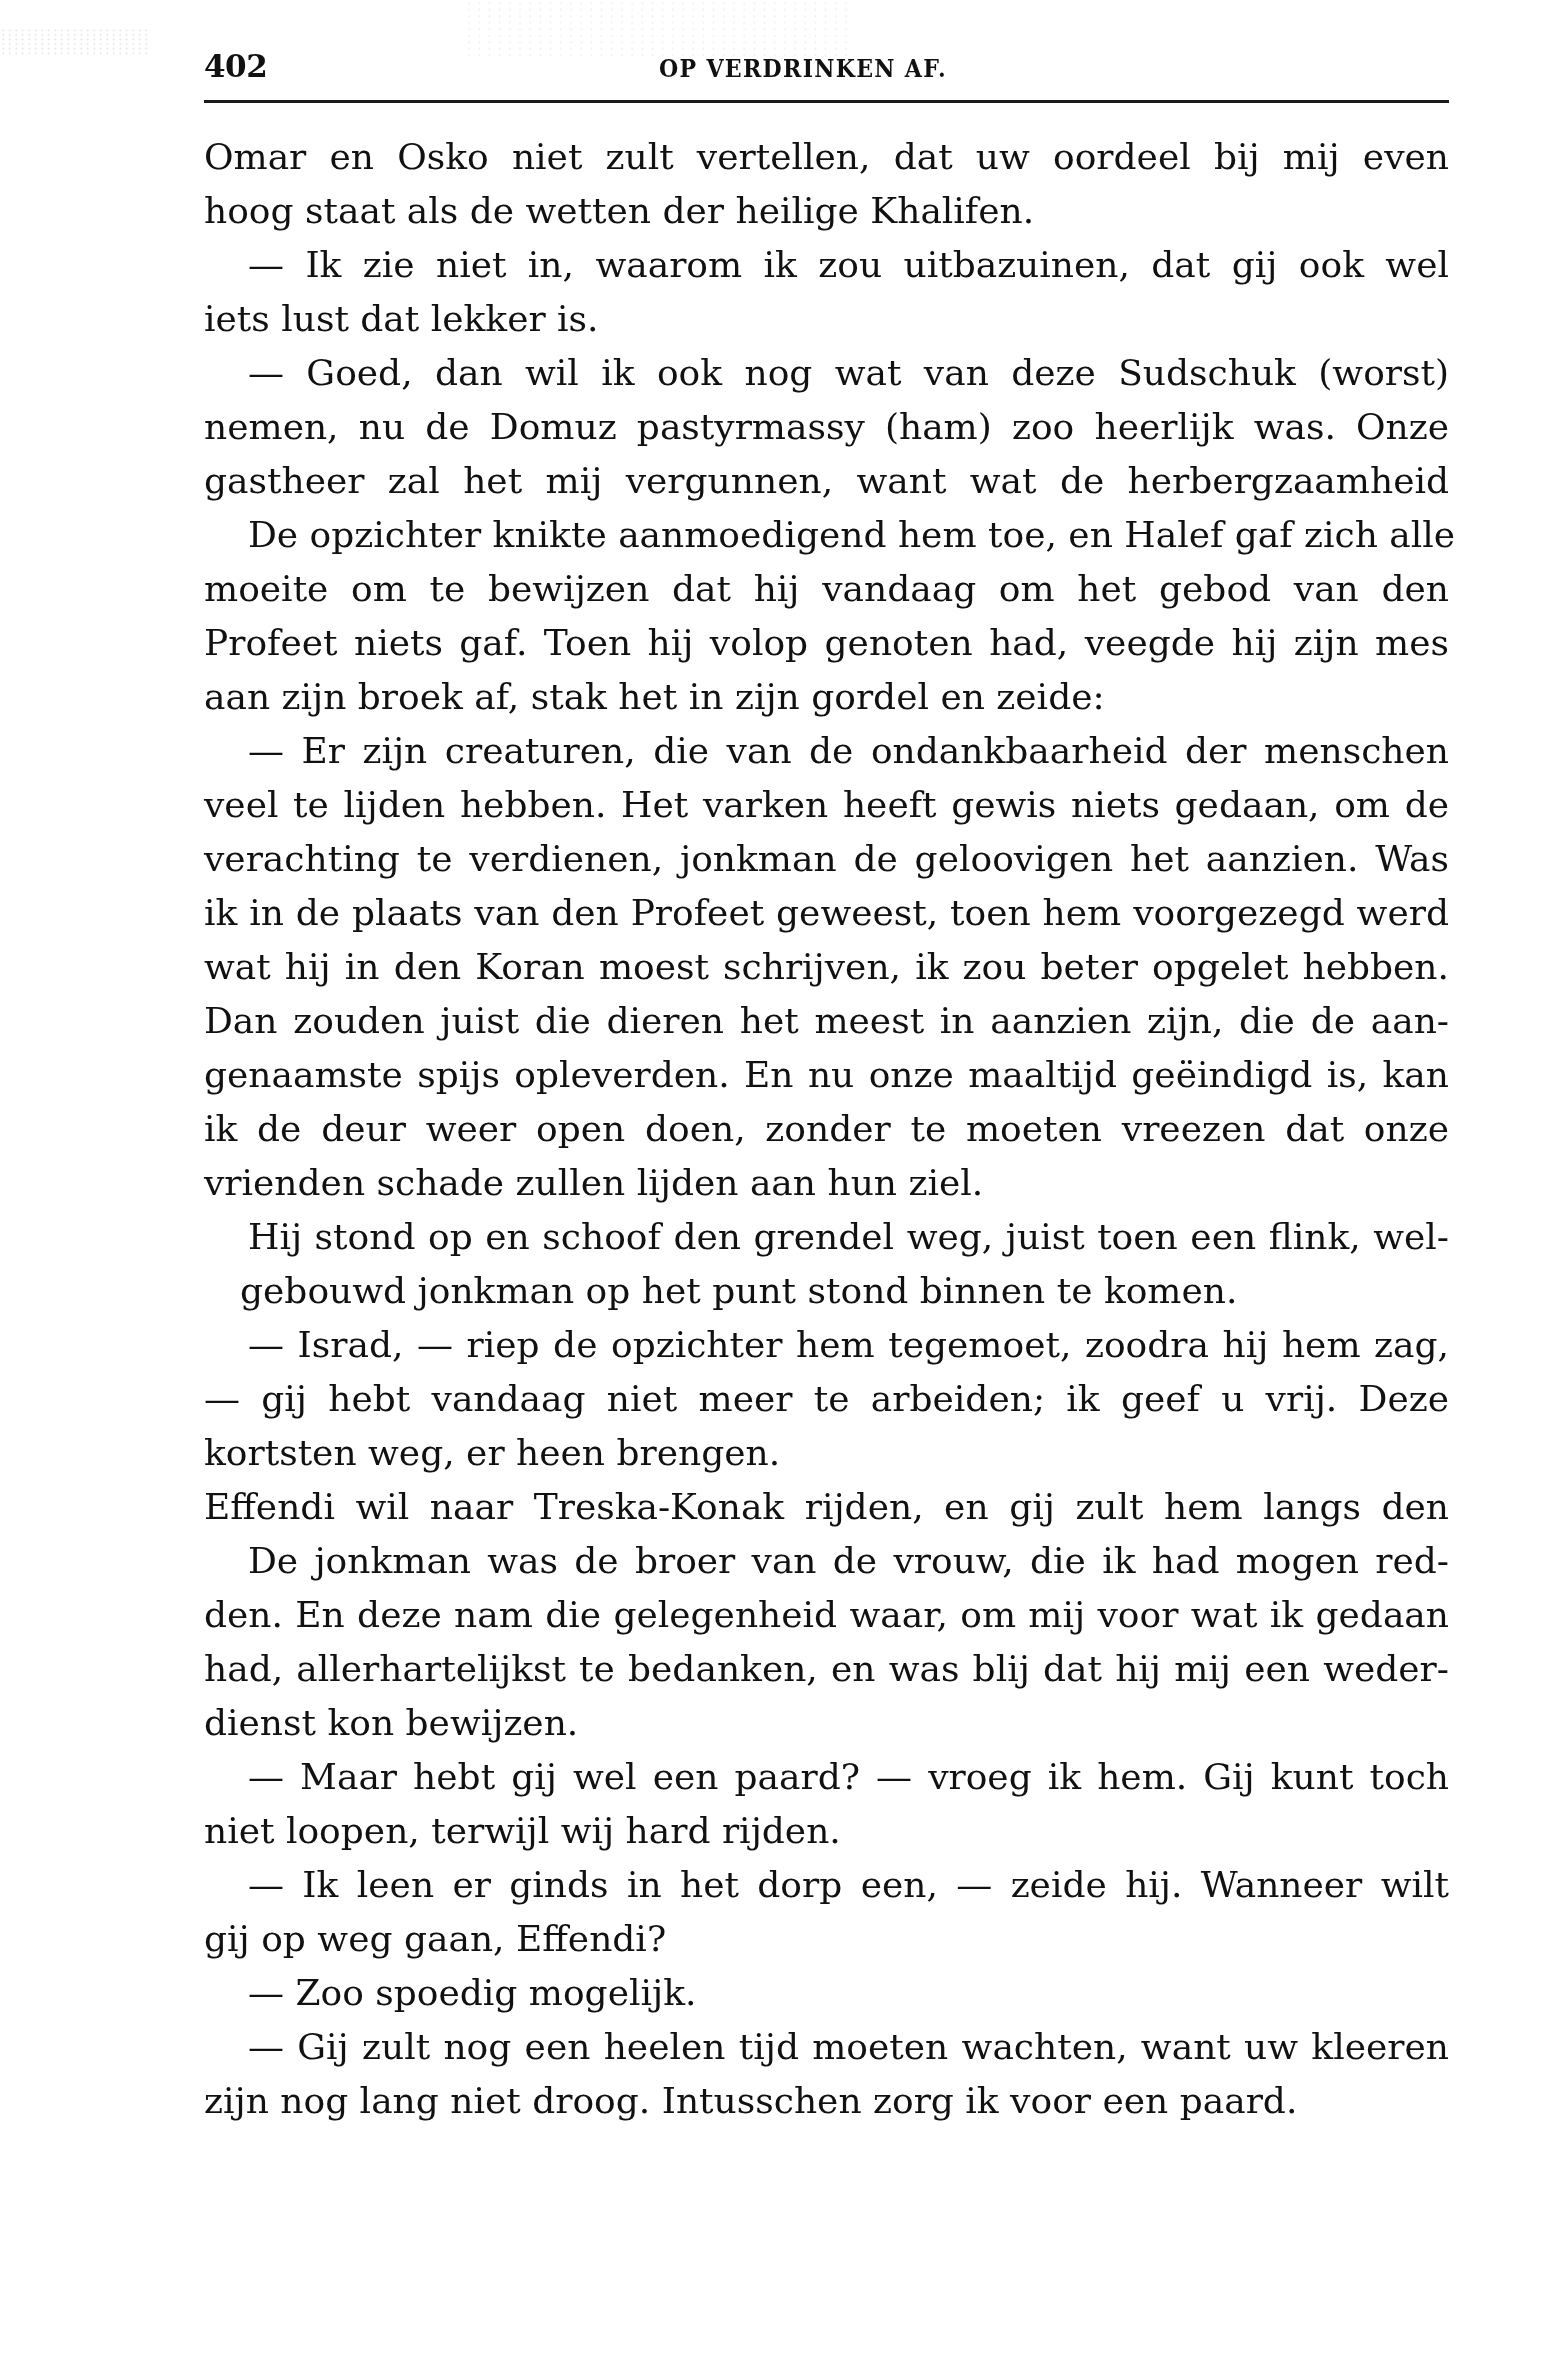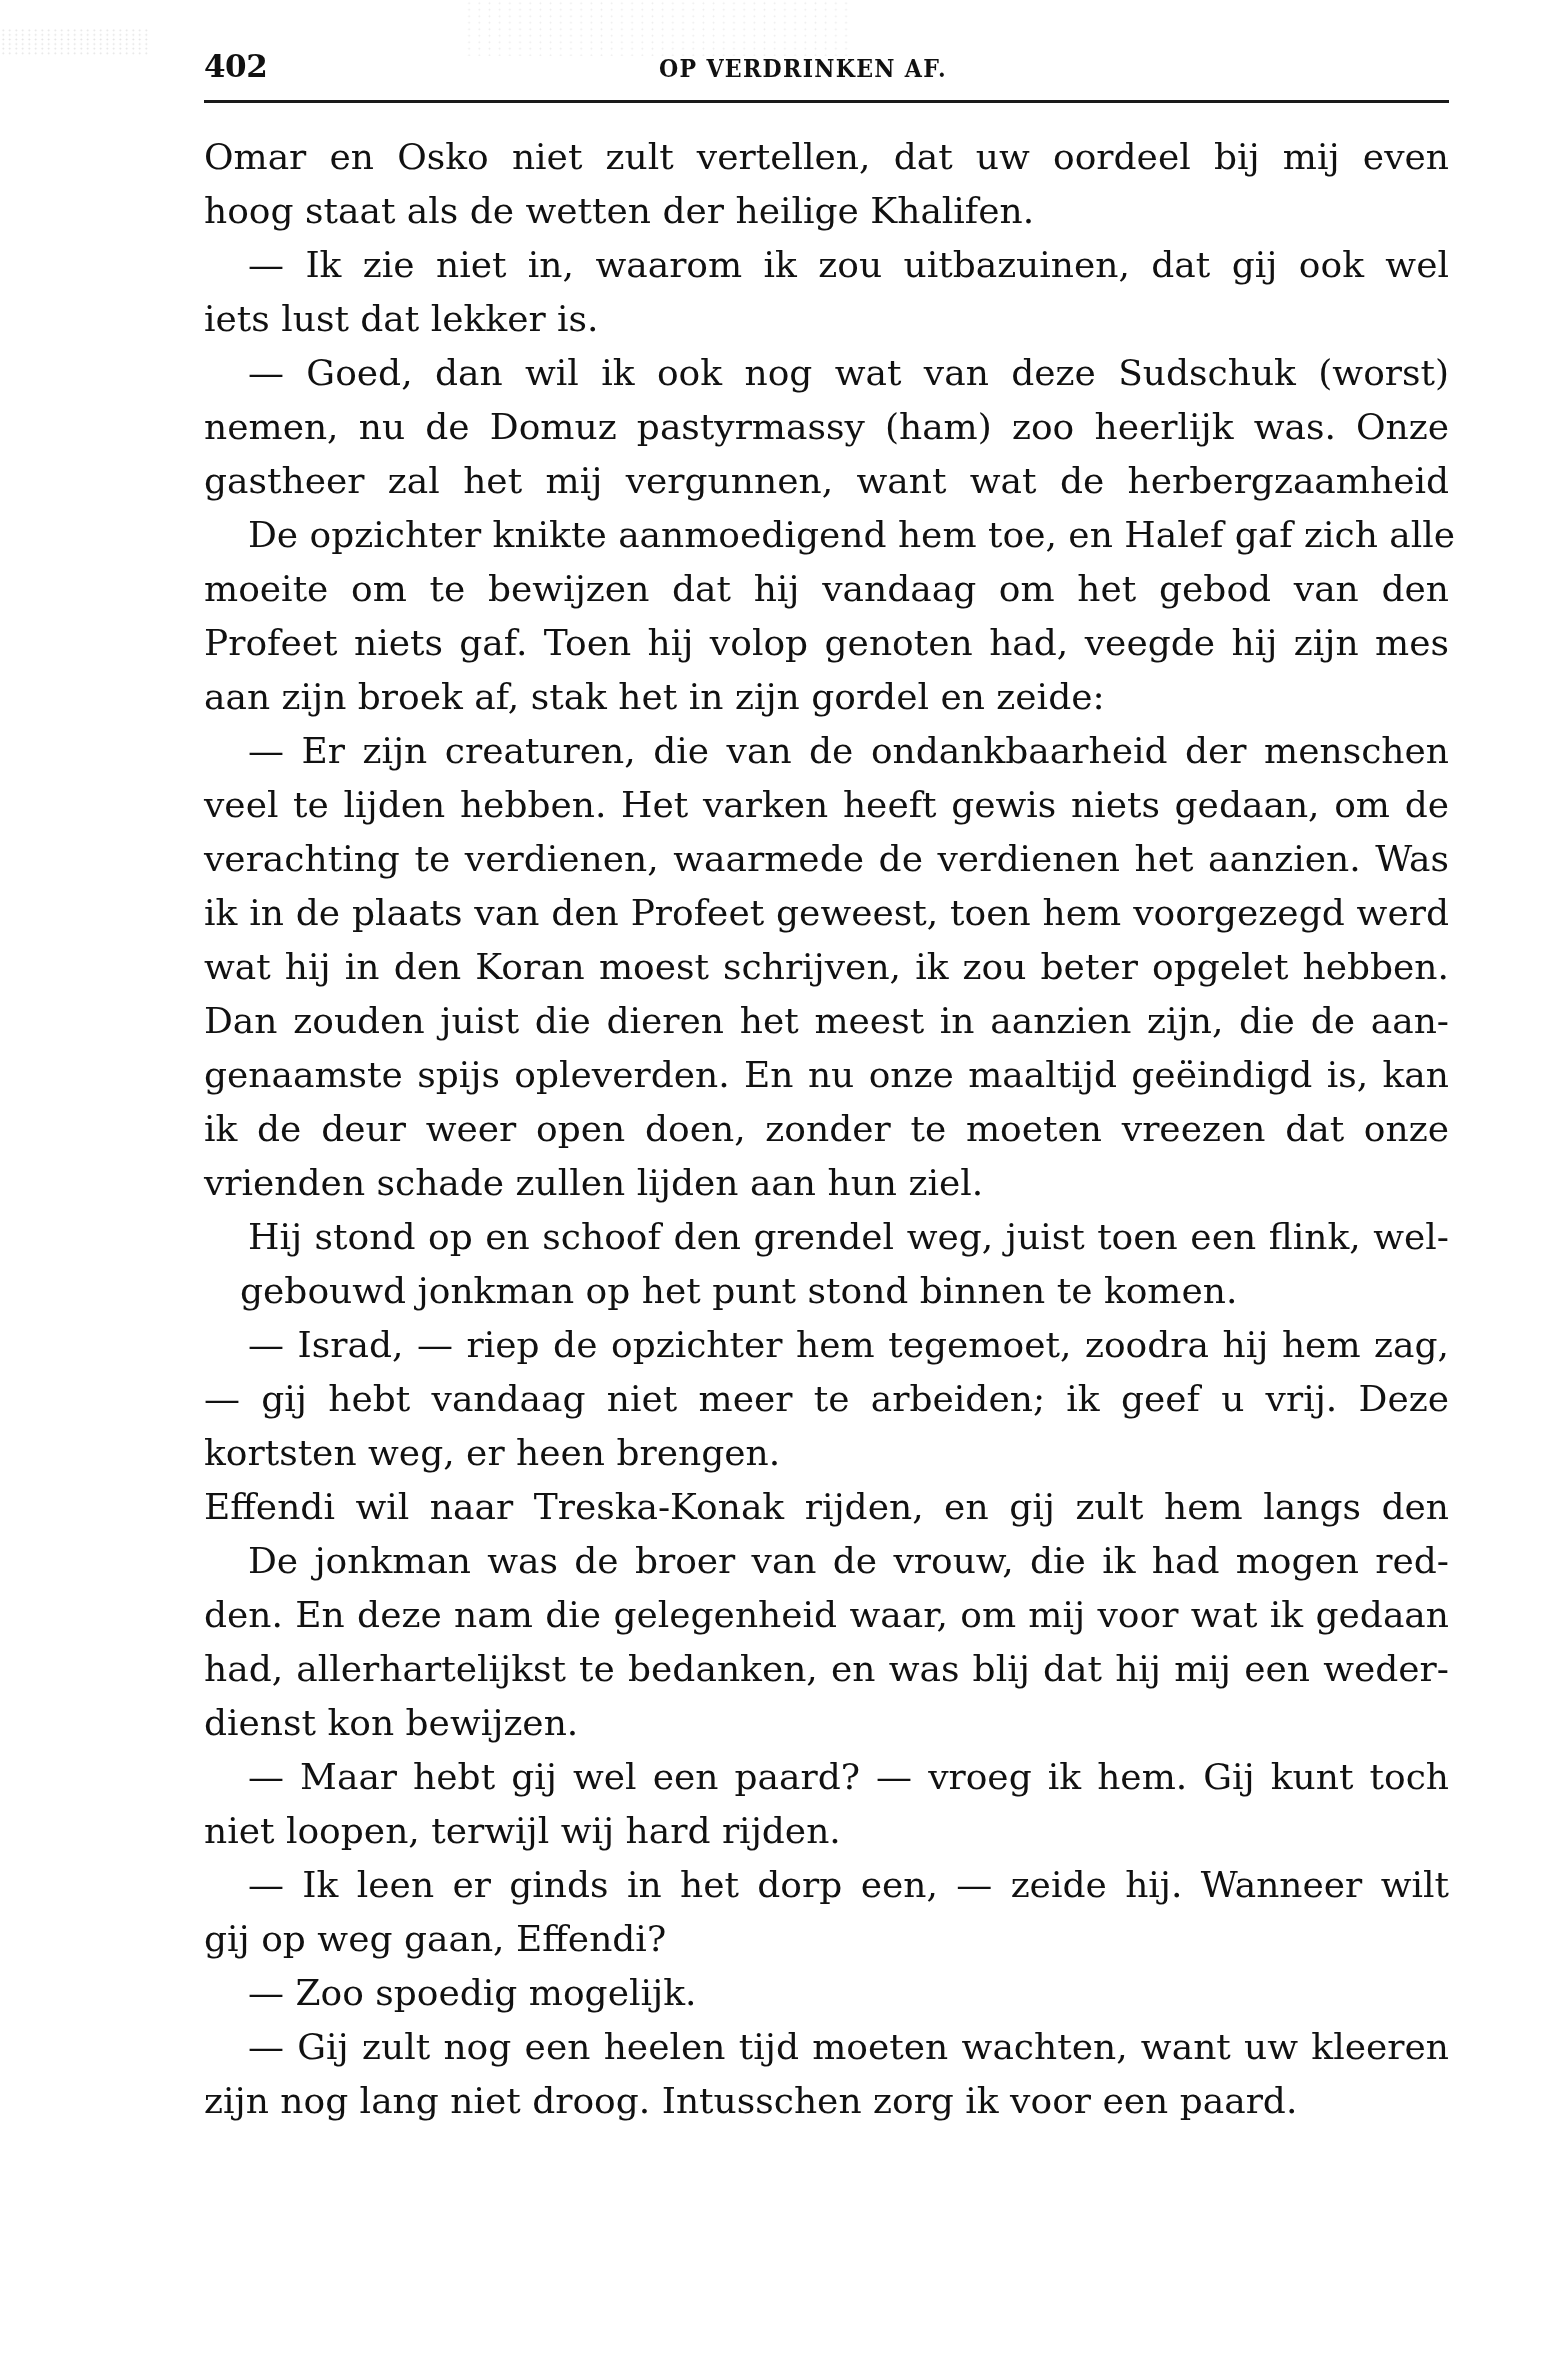--- a/index.html
+++ b/index.html
@@ -133,21 +133,21 @@
       </div>
       <div class="para">
         <span class="line first" style="display: block;"><span style="white-space: nowrap; word-spacing: 0px;">De opzichter knikte aanmoedigend hem toe, en Halef gaf zich alle</span></span>
         <span class="line" style="display: block;"><span style="white-space: nowrap; word-spacing: 0px;">moeite om te bewijzen dat hij vandaag om het gebod van den</span></span>
         <span class="line" style="display: block;"><span style="white-space: nowrap; word-spacing: 0px;">Profeet niets gaf. Toen hij volop genoten had, veegde hij zijn mes</span></span>
         <span class="line last" style="display: block;"><span style="white-space: nowrap;">aan zijn broek af, stak het in zijn gordel en zeide:</span></span>
       </div>
       <div class="para">
         <span class="line first" style="display: block;"><span style="white-space: nowrap; word-spacing: 0px;">— Er zijn creaturen, die van de ondankbaarheid der menschen</span></span>
         <span class="line" style="display: block;"><span style="white-space: nowrap; word-spacing: 0px;">veel te lijden hebben. Het varken heeft gewis niets gedaan, om de</span></span>
-        <span class="line" style="display: block;"><span style="white-space: nowrap; word-spacing: 0px;">verachting te verdienen, waarmede de verdienen het aanzien. Was</span></span>
+        <span class="line" style="display: block;"><span style="white-space: nowrap; word-spacing: 0px;">verachting te verdienen, jonkman de geloovigen het aanzien. Was</span></span>
         <span class="line" style="display: block;"><span style="white-space: nowrap; word-spacing: 0px;">ik in de plaats van den Profeet geweest, toen hem voorgezegd werd</span></span>
         <span class="line" style="display: block;"><span style="white-space: nowrap; word-spacing: 0px;">wat hij in den Koran moest schrijven, ik zou beter opgelet hebben.</span></span>
         <span class="line" style="display: block;"><span style="white-space: nowrap; word-spacing: 0px;">Dan zouden juist die dieren het meest in aanzien zijn, die de aan-</span></span>
         <span class="line" style="display: block;"><span style="white-space: nowrap; word-spacing: 0px;">genaamste spijs opleverden. En nu onze maaltijd geëindigd is, kan</span></span>
         <span class="line" style="display: block;"><span style="white-space: nowrap; word-spacing: 0px;">ik de deur weer open doen, zonder te moeten vreezen dat onze</span></span>
         <span class="line last" style="display: block;"><span style="white-space: nowrap;">vrienden schade zullen lijden aan hun ziel.</span></span>
       </div>
       <div class="para">
         <span class="line first" style="display: block;"><span style="white-space: nowrap; word-spacing: 0px;">Hij stond op en schoof den grendel weg, juist toen een flink, wel-</span></span>
         <span class="line last" style="display: block; margin-left: 36px;"><span style="white-space: nowrap;">gebouwd jonkman op het punt stond binnen te komen.</span></span>

